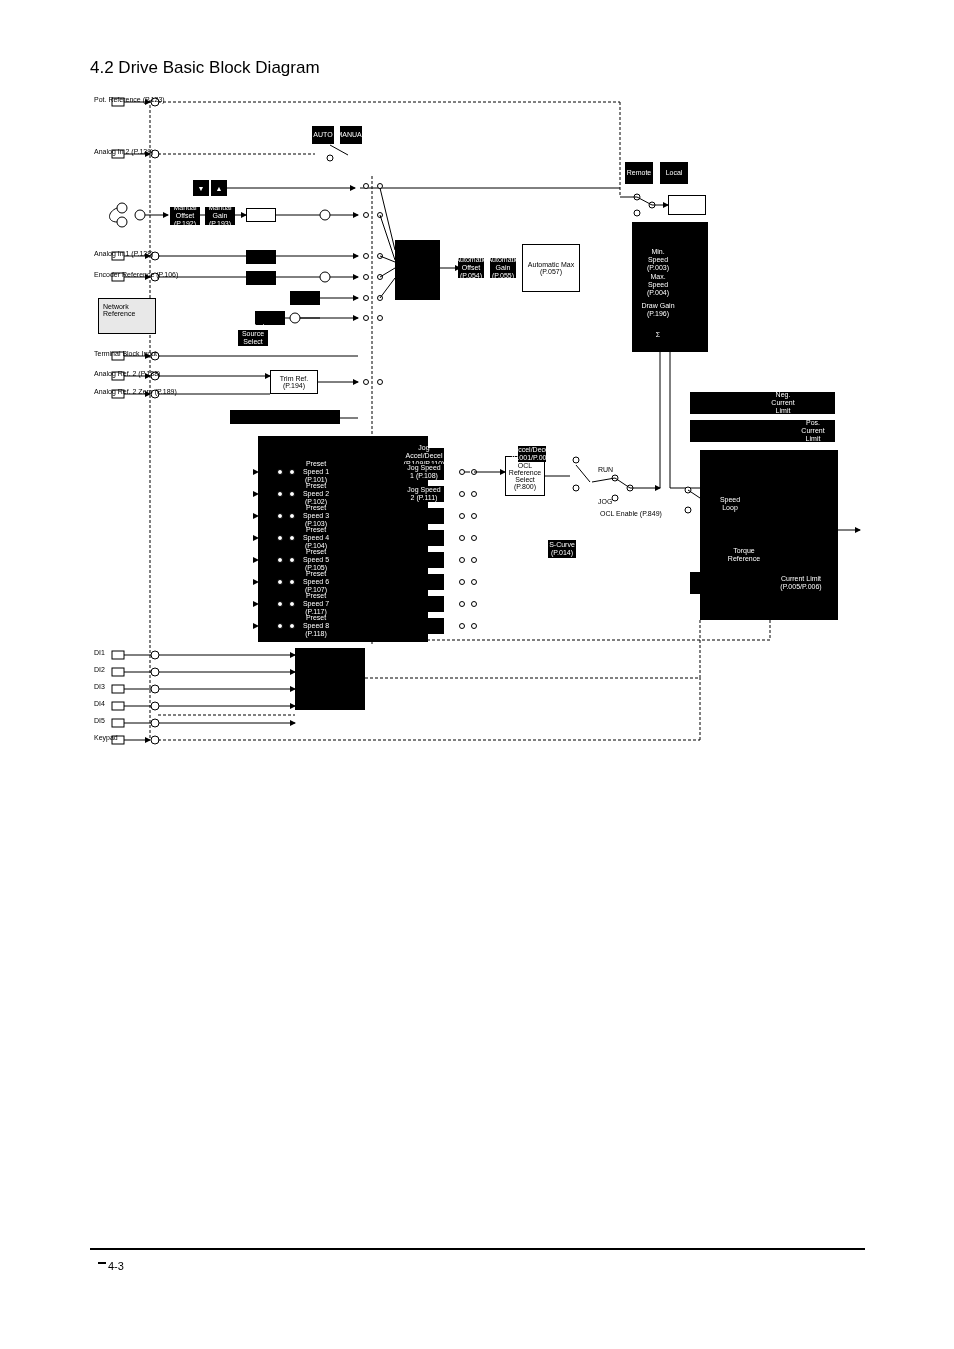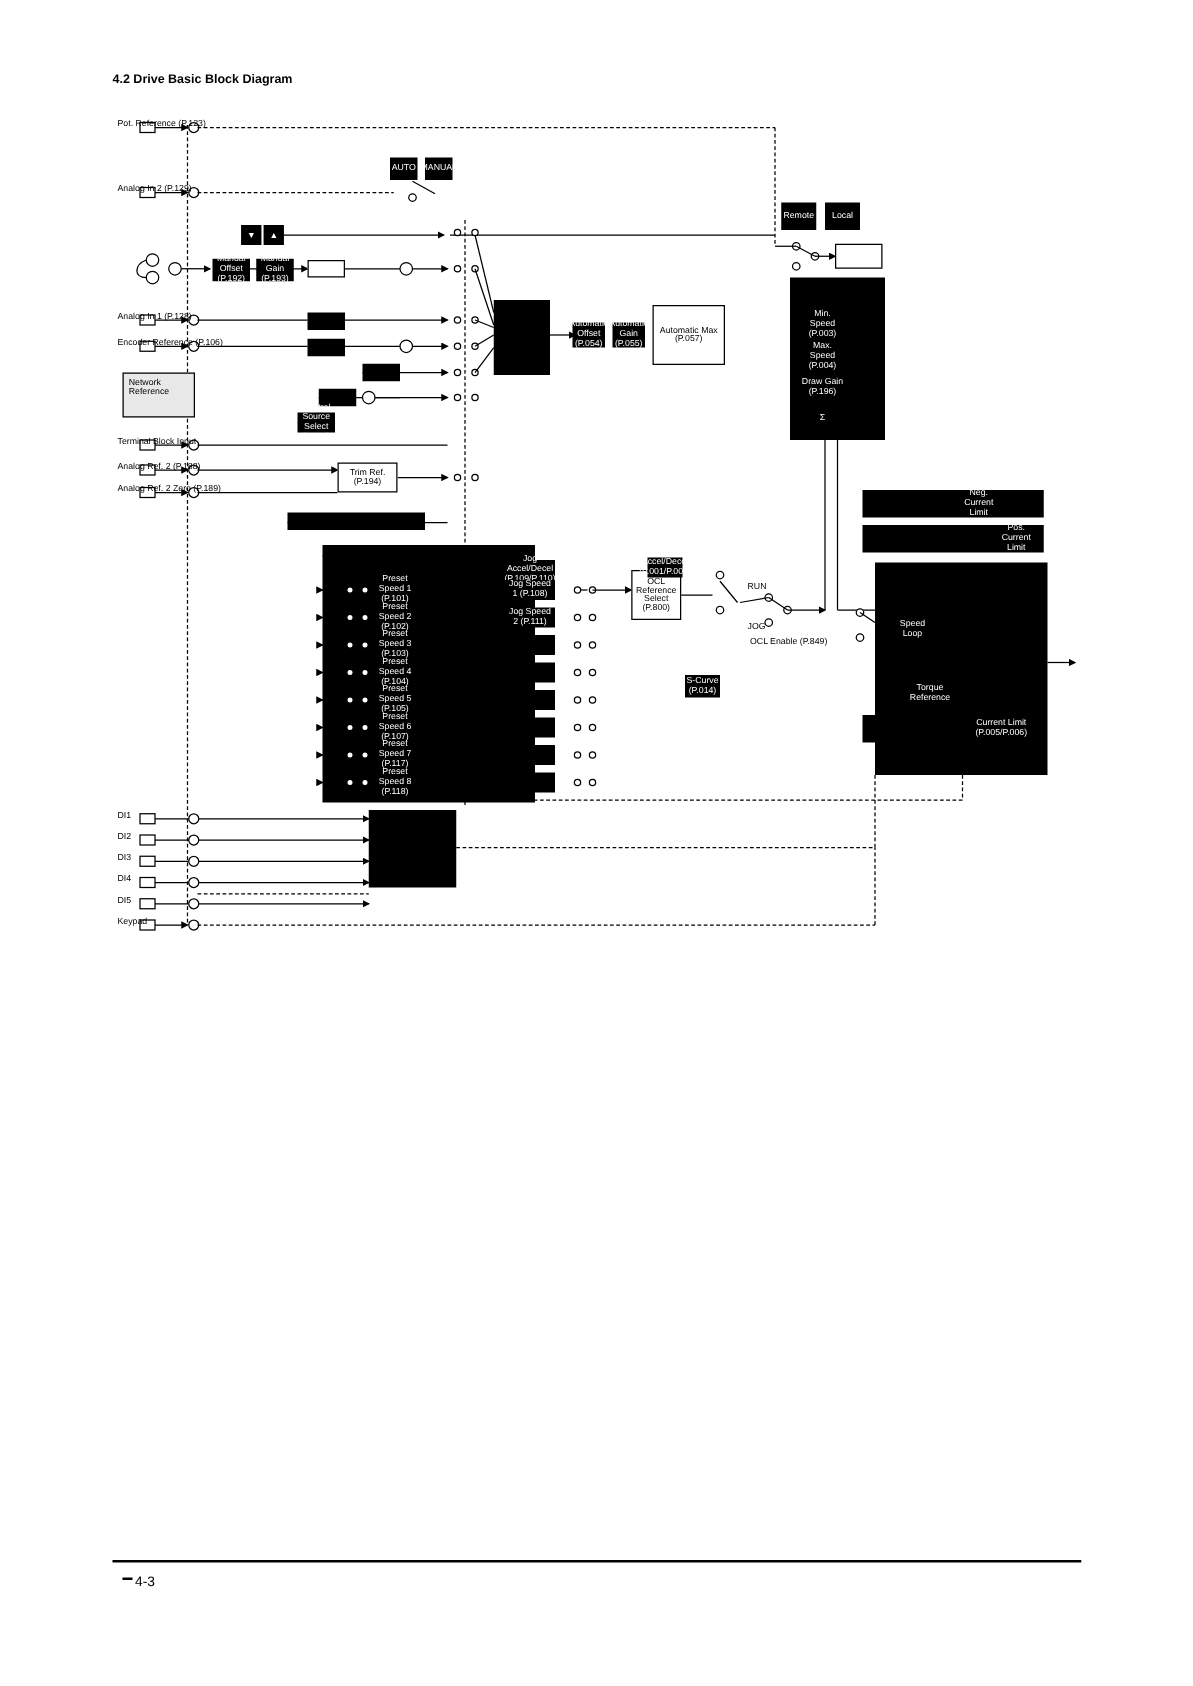--- a/index.html
+++ b/index.html
@@ -51,21 +51,21 @@
     font-size: 7px;
   }
   .lbl {
     font-size: 7px;
   }
   svg { overflow: visible; }
   .wire { stroke: #000; stroke-width: 1; fill: none; }
   .dwire { stroke: #000; stroke-width: 1; fill: none; stroke-dasharray: 3 2; }
   .term { stroke: #000; stroke-width: 1; fill: #fff; }
   .arrowhead { fill: #000; }
-  .page-title { font-size: 10px; font-weight: bold; }
+  .page-title { font-size: 17px; font-weight: normal; }
   .footer-line { border-top: 2px solid #000; }
 </style>
 </head>
 <body>
 
 <div class="page">
 
   <div class="abs page-title" style="left:90px; top:58px;">4.2 Drive Basic Block Diagram</div>
 
   <svg class="abs" style="left:0; top:0;" width="954" height="760">

